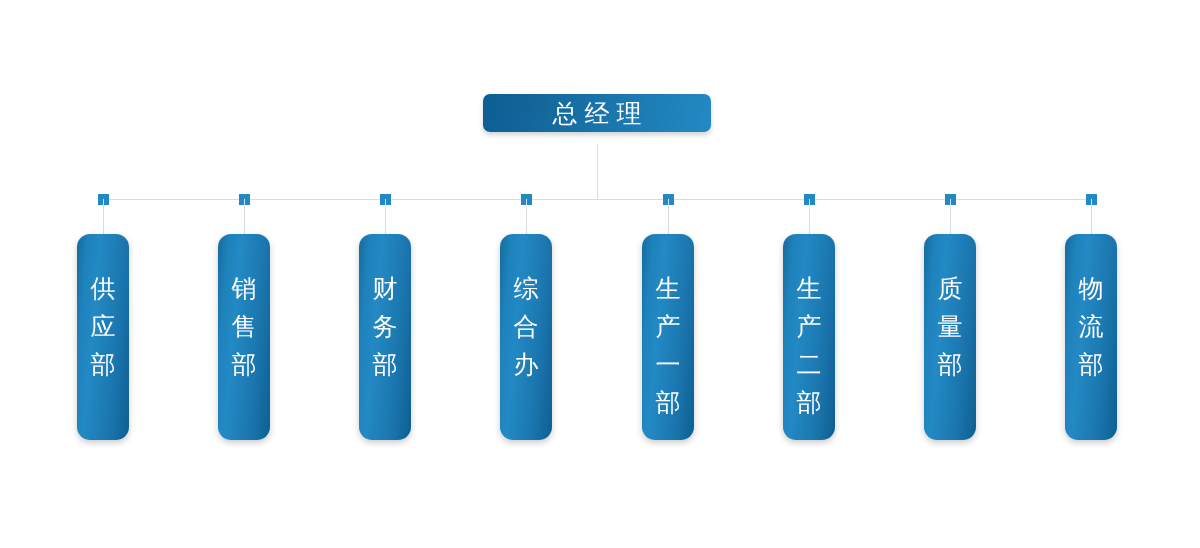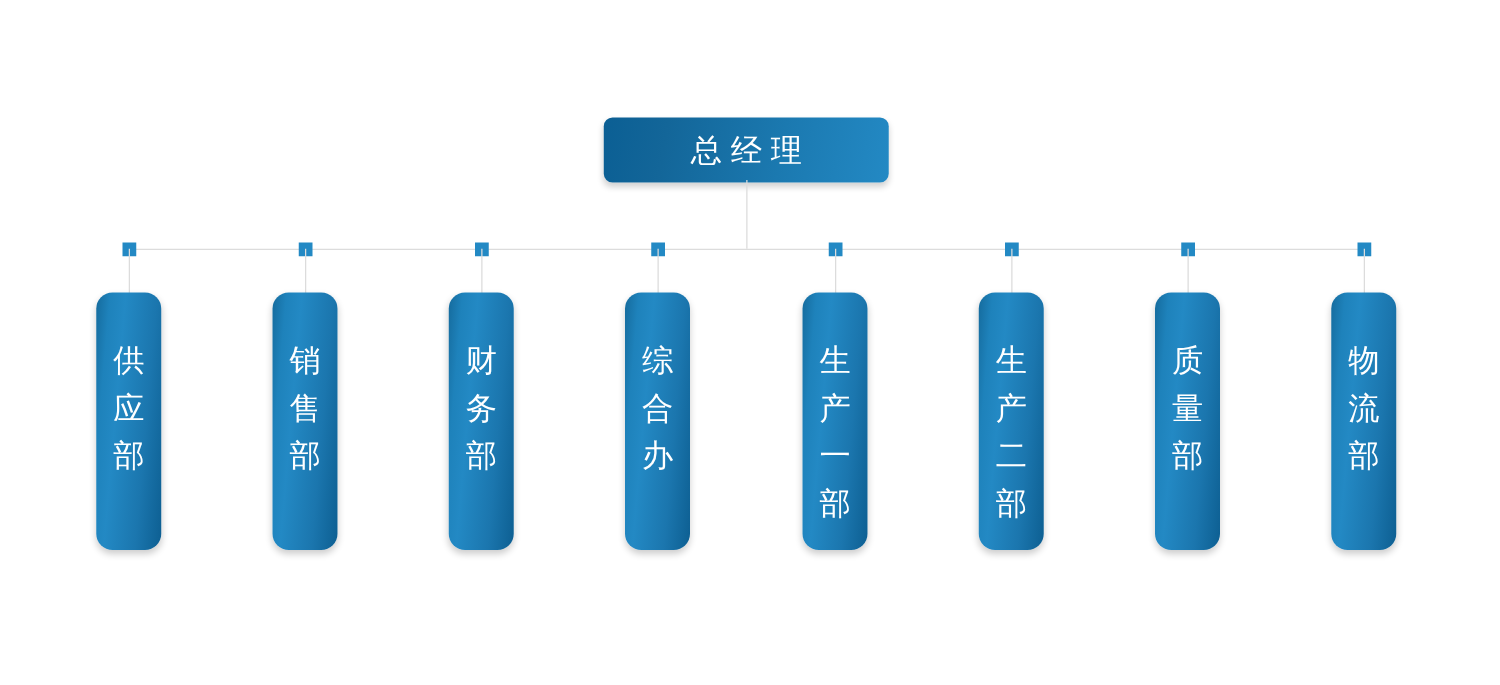--- a/index.html
+++ b/index.html
@@ -20,21 +20,21 @@
     height: 548px;
     background: #ffffff;
   }
 
   
   .root-node {
     position: absolute;
     left: 483px;
     top: 94px;
     width: 228px;
-    height: 52px;
+    height: 38px;
     border-radius: 7px;
     background: linear-gradient(100deg, #0b5f94 0%, #136699 22%, #1b79b0 62%, #2389c4 100%);
     box-shadow: 0 3px 5px rgba(0,0,0,0.18);
     display: flex;
     align-items: center;
     justify-content: center;
     box-sizing: border-box;
   }
   .root-label {
     color: #ffffff;

